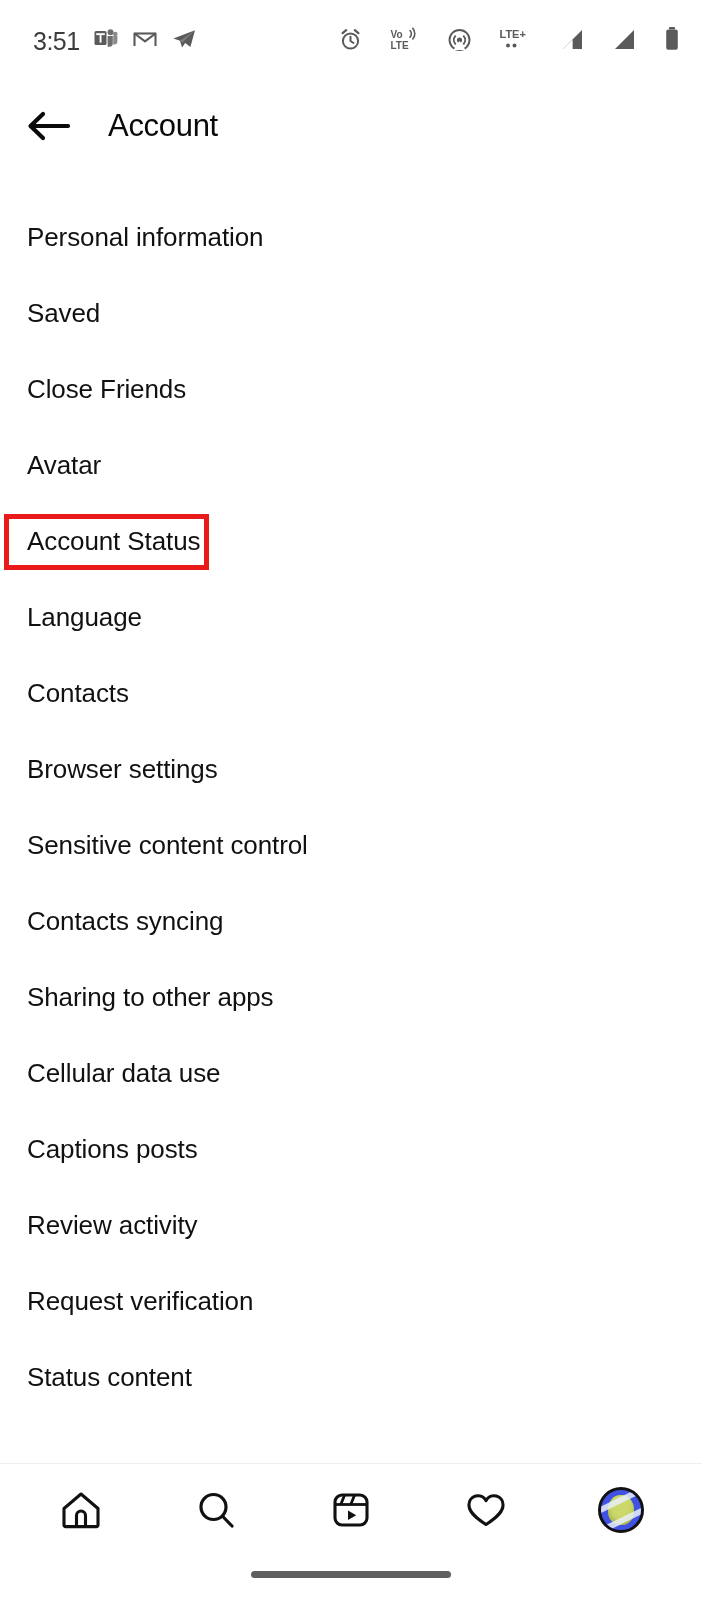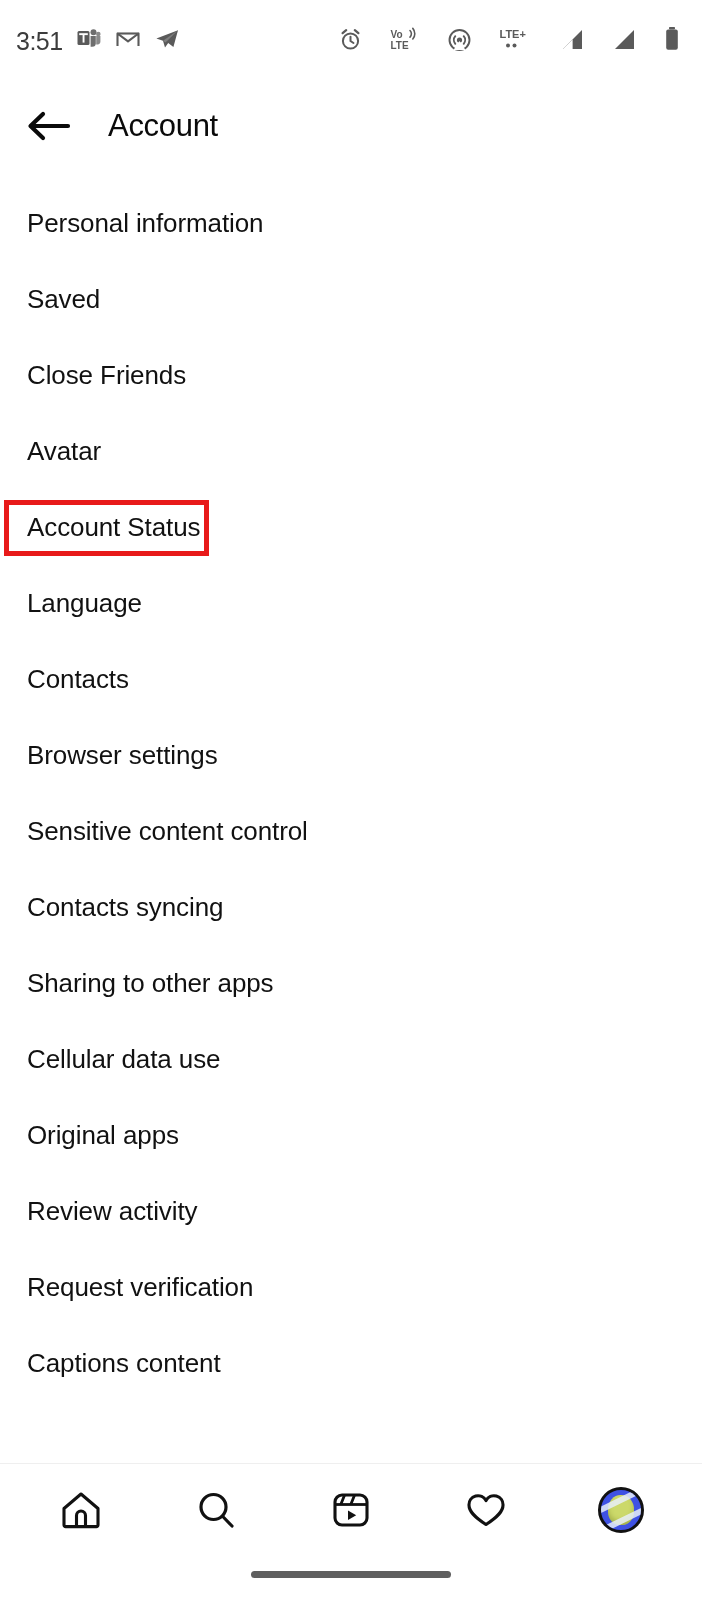--- a/index.html
+++ b/index.html
@@ -21,21 +21,21 @@
 
   
   #status-bar {
     position: absolute;
     top: 0; left: 0;
     width: 702px;
     height: 82px;
     display: flex;
     align-items: center;
     justify-content: space-between;
-    padding: 0 22px 0 16px;
+    padding: 0 22px 0 33px;
   }
   .status-left {
     display: flex;
     align-items: center;
     gap: 13px;
   }
   .status-time {
     font-size: 25px;
     color: #3c3c3c;
     font-family: "Liberation Sans", sans-serif;
@@ -71,21 +71,21 @@
     font-size: 31px;
     font-weight: normal;
     color: #0a0a0a;
     margin-left: 28px;
     letter-spacing: -0.3px;
   }
 
   
   #settings-list {
     position: absolute;
-    top: 186px;
+    top: 200px;
     left: 0;
     width: 702px;
   }
   .list-item {
     height: 76px;
     display: flex;
     align-items: center;
     padding-left: 27px;
     cursor: pointer;
   }
@@ -310,30 +310,30 @@
       <div class="list-item">
         <span class="list-item-label">Contacts syncing</span>
       </div>
       <div class="list-item">
         <span class="list-item-label">Sharing to other apps</span>
       </div>
       <div class="list-item">
         <span class="list-item-label">Cellular data use</span>
       </div>
       <div class="list-item">
-        <span class="list-item-label">Original apps</span>
+        <span class="list-item-label">Captions posts</span>
       </div>
       <div class="list-item">
         <span class="list-item-label">Review activity</span>
       </div>
       <div class="list-item">
         <span class="list-item-label">Request verification</span>
       </div>
       <div class="list-item">
-        <span class="list-item-label">Captions content</span>
+        <span class="list-item-label">Status content</span>
       </div>
     </div>
 
   <div id="bottom-nav">
 
     <div class="nav-item">
       <svg width="44" height="44" viewBox="0 0 44 44">
         <path d="M5 20.5L22 6l17 14.5V37a1.6 1.6 0 0 1-1.6 1.6H6.6A1.6 1.6 0 0 1 5 37z" fill="none" stroke="#111111" stroke-width="3.1" stroke-linejoin="round"></path>
         <path d="M17.5 38.6V27.5a4.5 4.5 0 0 1 9 0v11.1" fill="none" stroke="#111111" stroke-width="3.1" stroke-linejoin="round"></path>
       </svg>

